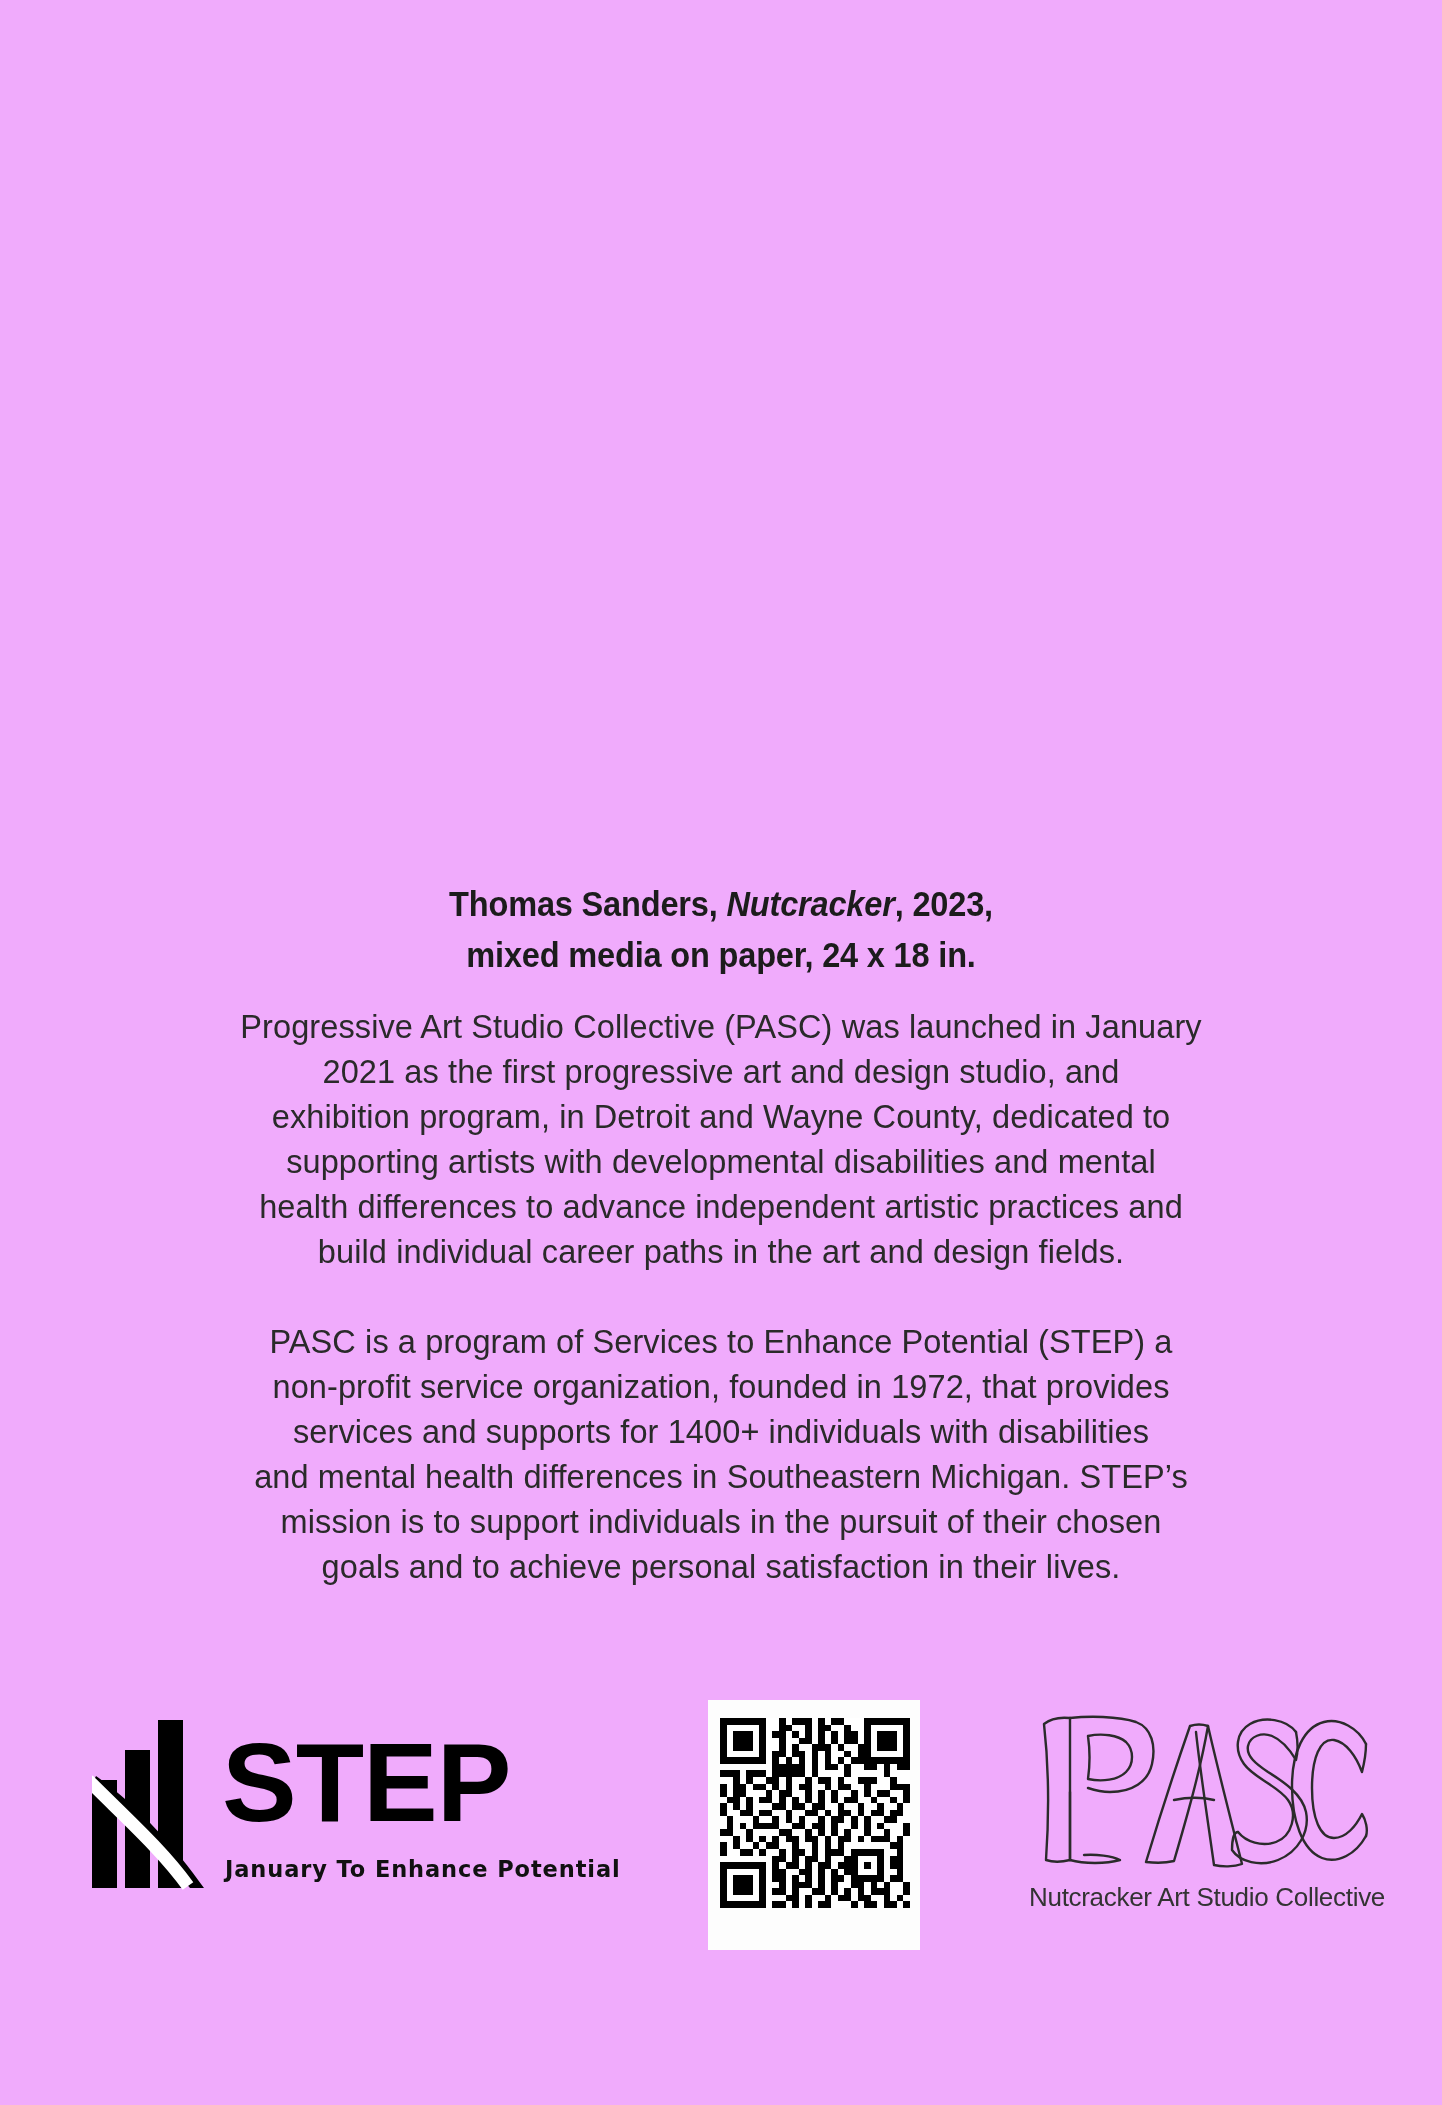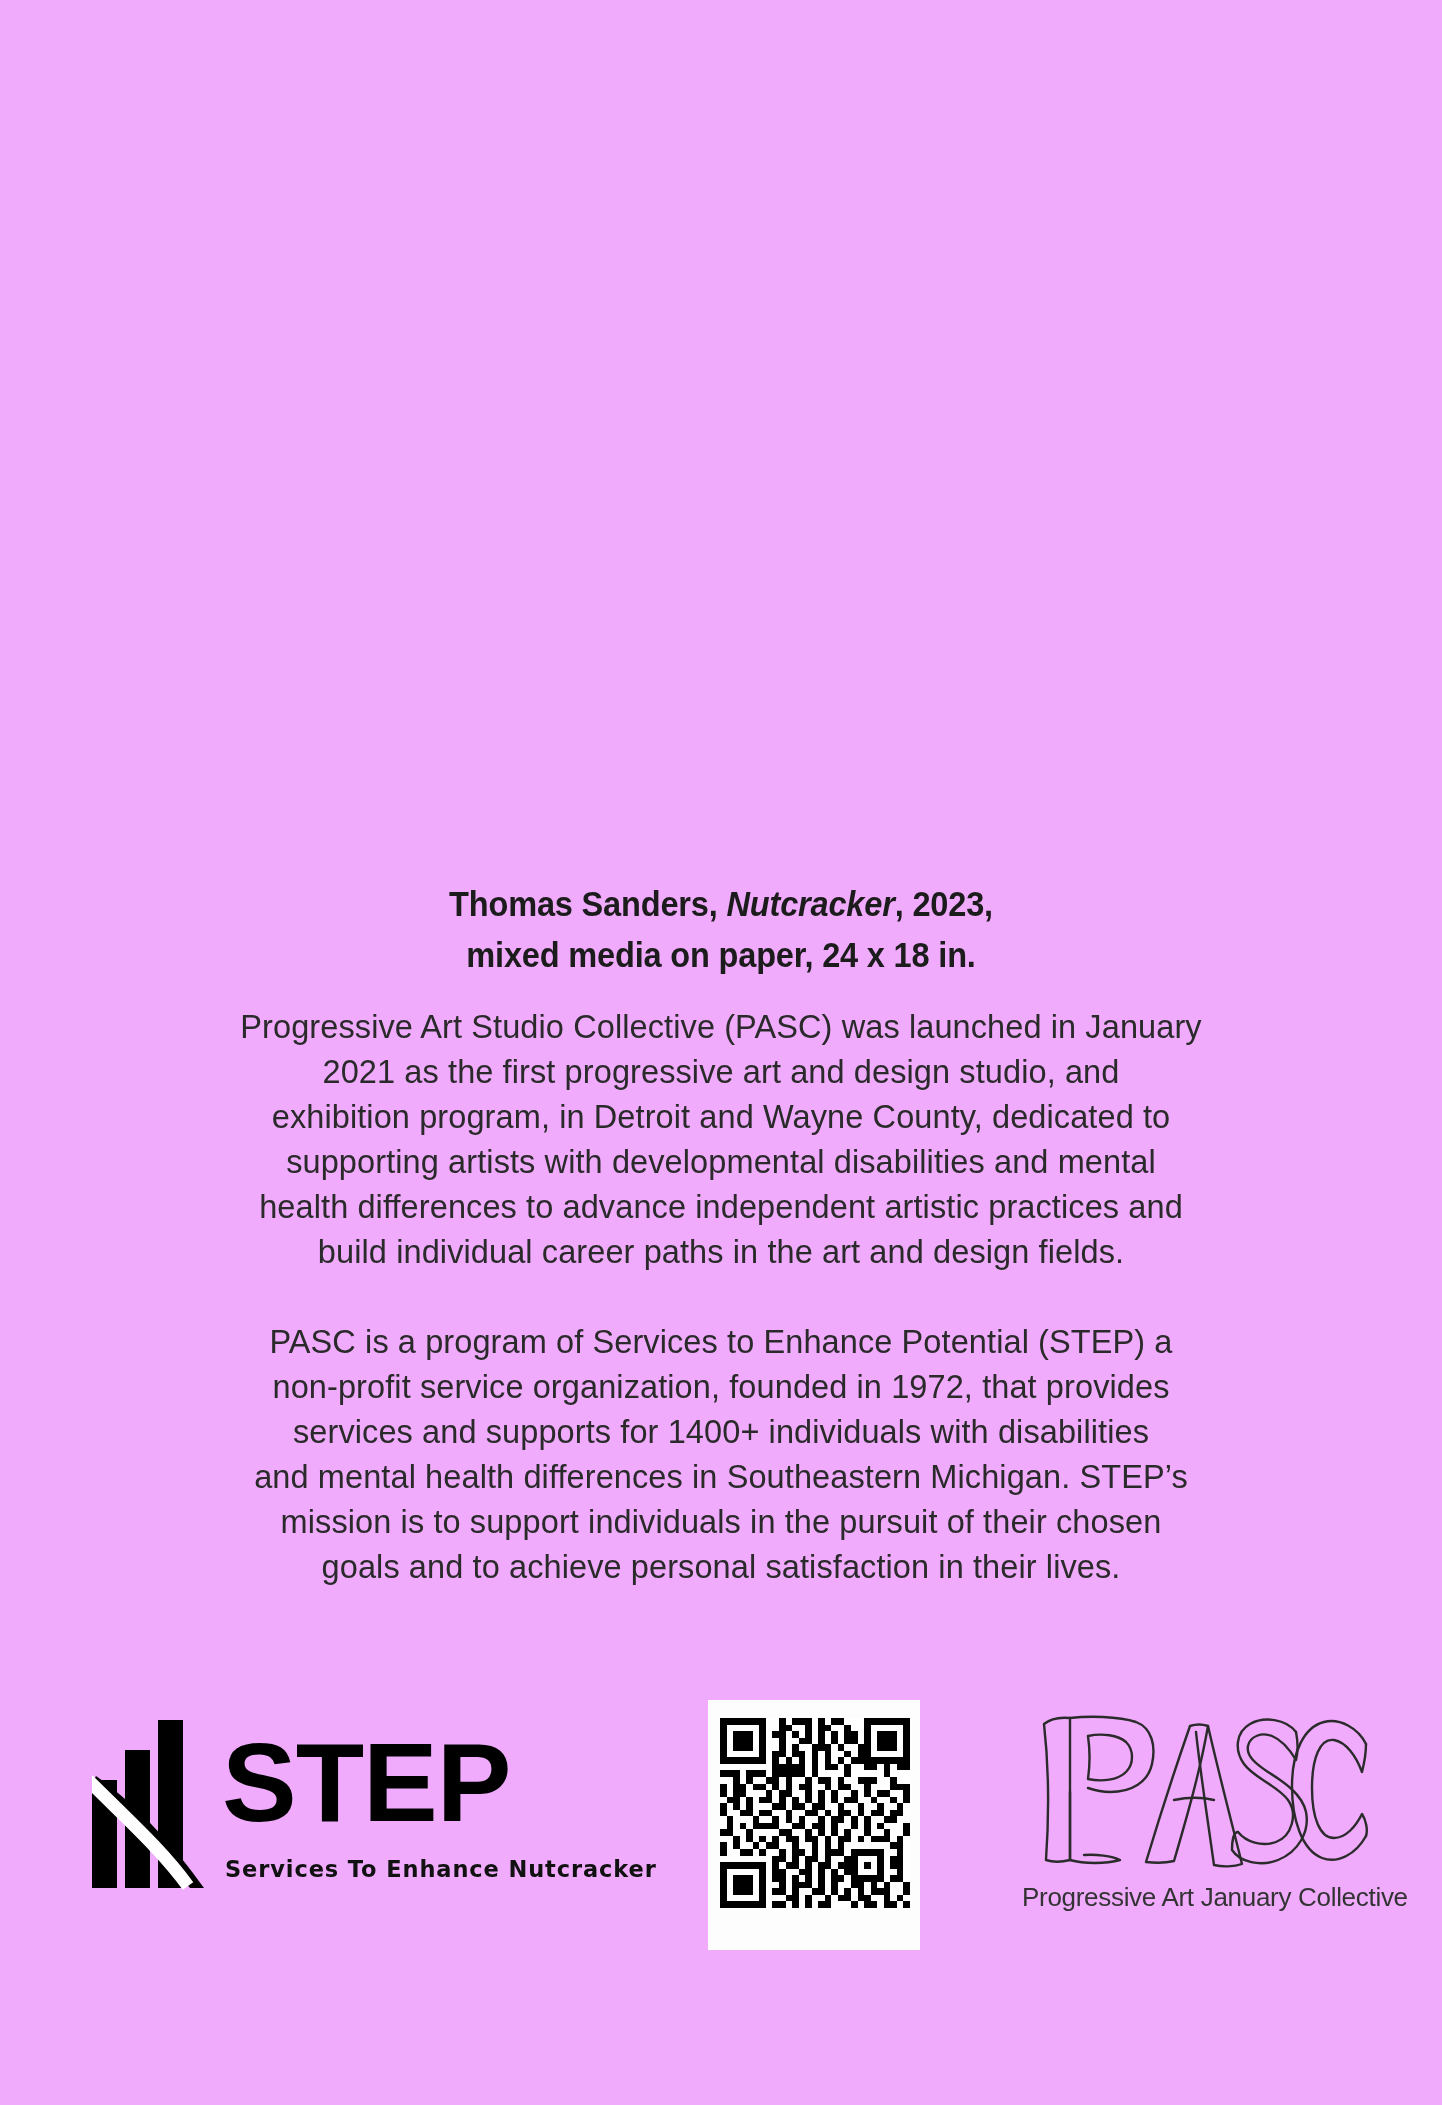--- a/index.html
+++ b/index.html
@@ -196,21 +196,21 @@
       <svg class="step-mark" viewBox="0 0 112 170" aria-hidden="true">
         <g fill="#000000">
           <rect x="0" y="60" width="25" height="108"></rect>
           <rect x="33" y="30" width="25" height="138"></rect>
           <rect x="66" y="0" width="25" height="168"></rect>
           <path d="M0 64 C 36 104, 72 136, 98 168 L 112 168 C 84 128, 44 84, 4 56 Z"></path>
         </g>
         <path d="M-4 60 C 34 98, 70 130, 96 166" stroke="#ffffff" stroke-width="13" fill="none"></path>
       </svg>
       <div class="step-wordmark">STEP</div>
-      <div class="step-tagline">Services To Enhance Nutcracker</div>
+      <div class="step-tagline">January To Enhance Potential</div>
     </div>
 
     <div class="qr-wrap">
       <svg class="qr-code" viewBox="0 0 29 29" shape-rendering="crispEdges" aria-hidden="true">
         <rect width="29" height="29" fill="#ffffff"></rect>
         <g fill="#000000">
 
           <rect x="0" y="0" width="7" height="1"></rect>
             <rect x="0" y="6" width="7" height="1"></rect>
           <rect x="0" y="0" width="1" height="7"></rect>
@@ -452,17 +452,17 @@
           <path d="M168 16 C 178 60, 192 114, 202 154 C 194 157, 182 157, 174 155 C 168 112, 160 60, 156 22"></path>
           <path d="M134 90 C 148 87, 162 87, 174 90"></path>
 
           <path d="M256 22 C 246 9, 224 6, 210 14 C 196 22, 194 40, 204 54 C 214 68, 238 76, 248 90 C 258 104, 252 126, 236 132 C 222 137, 206 132, 198 122"></path>
           <path d="M256 22 C 258 32, 258 42, 256 50 C 250 40, 242 30, 232 26 C 222 22, 210 26, 208 36 C 206 46, 216 54, 228 62 C 244 72, 262 84, 266 102 C 270 122, 258 142, 238 150 C 220 157, 200 152, 192 140 C 192 130, 194 122, 198 122"></path>
 
           <path d="M326 34 C 318 18, 300 8, 284 12 C 264 17, 252 42, 252 76 C 252 110, 262 140, 282 148 C 298 154, 316 144, 326 126"></path>
           <path d="M326 34 C 326 44, 324 54, 322 62 C 316 46, 306 32, 294 30 C 280 28, 272 48, 272 78 C 272 108, 280 128, 294 128 C 306 128, 316 116, 322 104 C 326 110, 328 120, 326 126"></path>
         </g>
       </svg>
-      <div class="pasc-tagline">Progressive Art January Collective</div>
+      <div class="pasc-tagline">Nutcracker Art Studio Collective</div>
     </div>
 
   </div>
 </div>
 
 </body></html>

